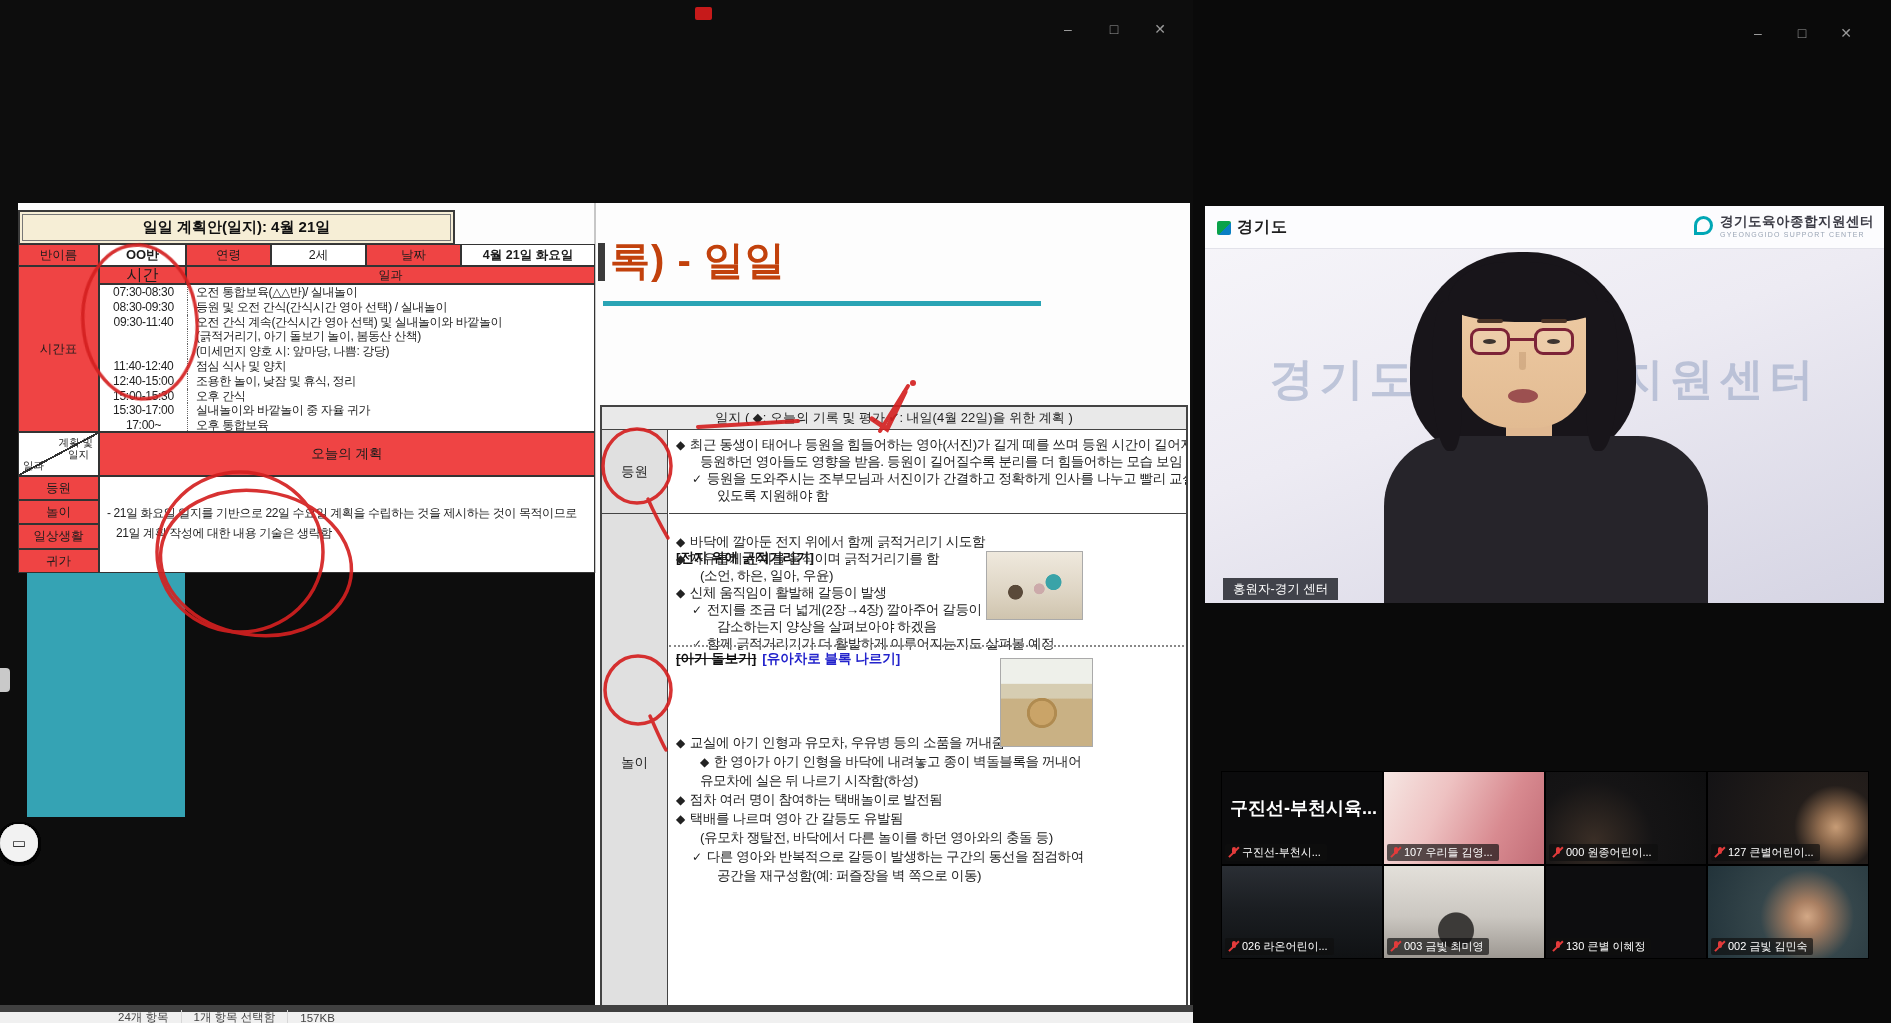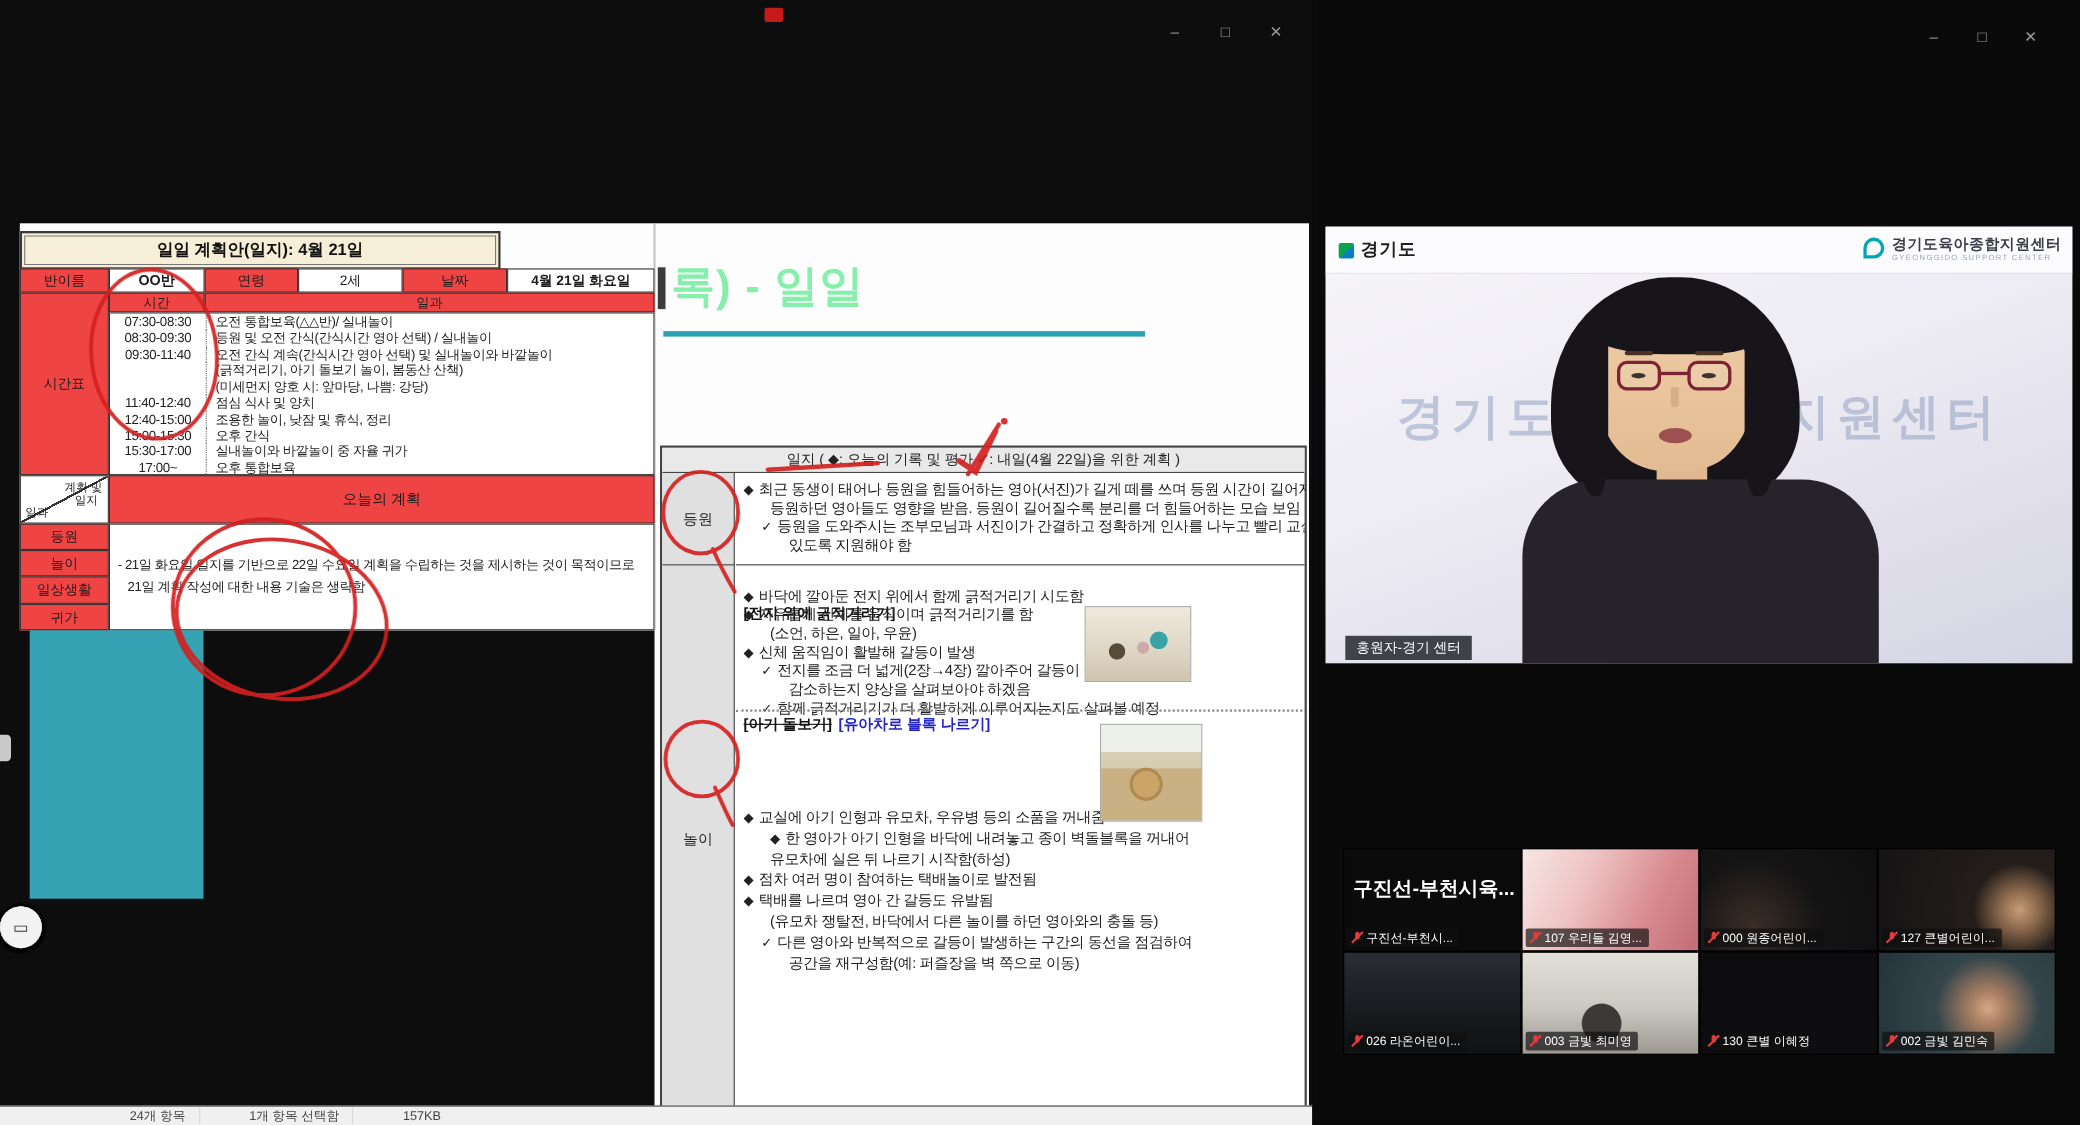--- a/index.html
+++ b/index.html
@@ -27,21 +27,21 @@
   .sched-time{width:87px;text-align:center;flex:0 0 87px;letter-spacing:-0.3px;}
   .sched-act{padding-left:8px;border-left:1px dotted #666;flex:1;letter-spacing:-0.4px;}
   #diag-cell{left:18px;top:432px;width:81px;height:44px;border:1px solid #333;box-sizing:border-box;background:#fff;
              background-image:linear-gradient(to bottom right,transparent calc(50% - 1px),#333 calc(50% - 1px),#333 calc(50% + 1px),transparent calc(50% + 1px));
              font-size:10.5px;color:#1c1c1c;}
   .note-line{position:absolute;left:7px;white-space:nowrap;font-size:12px;color:#222;letter-spacing:-0.4px;}
 
   
   #record-page{left:595px;top:203px;width:595px;height:809px;background:#fdfdfd;}
   #rec-head-bar{left:598px;top:243px;width:7px;height:38px;background:#3b3b3b;}
-  #rec-heading{left:610px;top:233px;width:400px;height:55px;font-size:40px;font-weight:bold;color:#86efac;
+  #rec-heading{left:610px;top:233px;width:400px;height:55px;font-size:40px;font-weight:bold;color:#c2410c;
                letter-spacing:1px;white-space:nowrap;}
   #rec-rule{left:603px;top:301px;width:438px;height:5px;background:#2aa4b5;}
   #journal{left:600px;top:405px;width:588px;height:607px;border:2px solid #444;box-sizing:border-box;background:#fff;overflow:hidden;}
   .jlabel{position:absolute;left:0;width:66px;background:#e0e0e0;border-right:1px solid #444;box-sizing:border-box;
           display:flex;align-items:center;justify-content:center;font-size:13.5px;color:#222;}
   #jheader{position:absolute;left:0;top:0;width:100%;height:23px;background:#e9e9e9;border-bottom:1px solid #444;
            box-sizing:border-box;display:flex;align-items:center;justify-content:center;font-size:13px;color:#222;white-space:nowrap;}
   .jline{height:17px;line-height:17px;font-size:13.5px;color:#222;white-space:nowrap;letter-spacing:-0.4px;}
   .jline .pre{display:inline-block;margin-right:5px;font-size:12px;}
   .jline.v-c{padding-left:16px;}
@@ -66,22 +66,22 @@
   #toolbar{left:0;top:820px;width:520px;height:50px;}
   .tbtn{position:absolute;top:4px;width:38px;height:38px;border-radius:50%;background:#f2f2f2;
         box-shadow:0 1px 3px rgba(0,0,0,.6);display:flex;align-items:center;justify-content:center;
         font-size:15px;color:#333;cursor:pointer;}
   .tbtn.v-active{color:transparent;}
   .tbtn.v-active::before{content:"";position:absolute;left:16px;top:8px;width:5px;height:17px;background:#111;
         border-radius:1px;transform:rotate(38deg);}
   .tbtn.v-active::after{content:"";position:absolute;left:10px;top:23px;width:0;height:0;
         border-left:4px solid transparent;border-right:4px solid transparent;border-top:7px solid #111;
         transform:rotate(38deg);}
-  #statusbar{left:0;top:1005px;width:1193px;height:18px;background:#f0f0f0;border-top:1px solid #404040;
-             box-sizing:border-box;display:flex;align-items:center;font-size:11.5px;color:#444;gap:33px;}
+  #statusbar{left:0;top:1005px;width:1193px;height:18px;background:#f0f0f0;border-top:7px solid #404040;
+             box-sizing:border-box;display:flex;align-items:center;font-size:11.5px;color:#444;}
   #statusbar span{padding:0 12px;border-right:1px solid #d7d7d7;white-space:nowrap;}
   #statusbar span:first-child{margin-left:106px;}
   #left-sliver{left:0;top:668px;width:10px;height:24px;background:#c9c9c9;border-radius:0 4px 4px 0;}
 
   
   #red-overlay{left:0;top:0;width:1891px;height:1023px;pointer-events:none;z-index:60;}
 
   
   #win-meet{left:1193px;top:0;width:698px;height:1023px;background:#0a0a0a;}
   #feed{left:1205px;top:206px;width:679px;height:397px;overflow:hidden;
@@ -162,21 +162,21 @@
     <div id="plan-title" class="abs">일일 계획안(일지): 4월 21일</div>
 
     <div class="cell h" style="left:18px;top:244px;width:81px;height:22px;font-size:12.5px;">반이름</div>
     <div class="cell w" style="left:99px;top:244px;width:87px;height:22px;font-size:13px;font-weight:bold;">OO반</div>
     <div class="cell h" style="left:186px;top:244px;width:85px;height:22px;font-size:12.5px;">연령</div>
     <div class="cell w" style="left:271px;top:244px;width:95px;height:22px;font-size:12.5px;">2세</div>
     <div class="cell h" style="left:366px;top:244px;width:95px;height:22px;font-size:12.5px;">날짜</div>
     <div class="cell w" style="left:461px;top:244px;width:134px;height:22px;font-size:12.5px;font-weight:bold;">4월 21일 화요일</div>
 
     <div class="cell h" style="left:18px;top:266px;width:81px;height:166px;font-size:12.5px;">시간표</div>
-    <div class="cell h" style="left:99px;top:266px;width:87px;height:18px;font-size:12px;">시간</div>
+    <div class="cell h" style="left:99px;top:266px;width:87px;height:18px;font-size:16px;">시간</div>
     <div class="cell h" style="left:186px;top:266px;width:409px;height:18px;font-size:12px;">일과</div>
     <div class="abs" style="left:99px;top:284px;width:496px;height:148px;border:1px solid #333;box-sizing:border-box;background:#fff;overflow:hidden;">
 
         <div class="sched-line">
           <span class="sched-time">07:30-08:30</span>
           <span class="sched-act">오전 통합보육(△△반)/ 실내놀이</span>
         </div>
 
         <div class="sched-line">
           <span class="sched-time">08:30-09:30</span>

